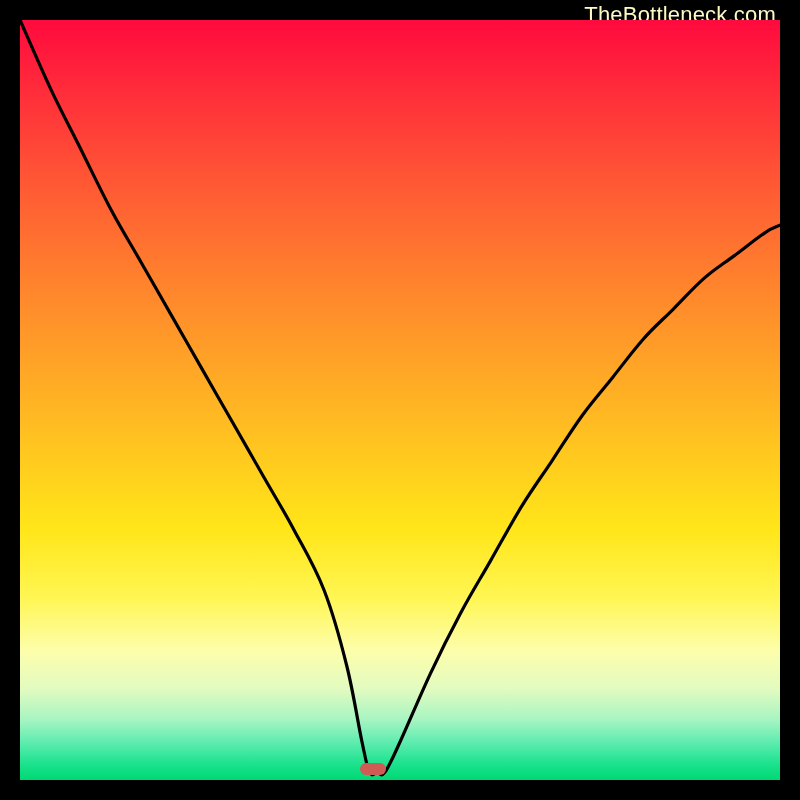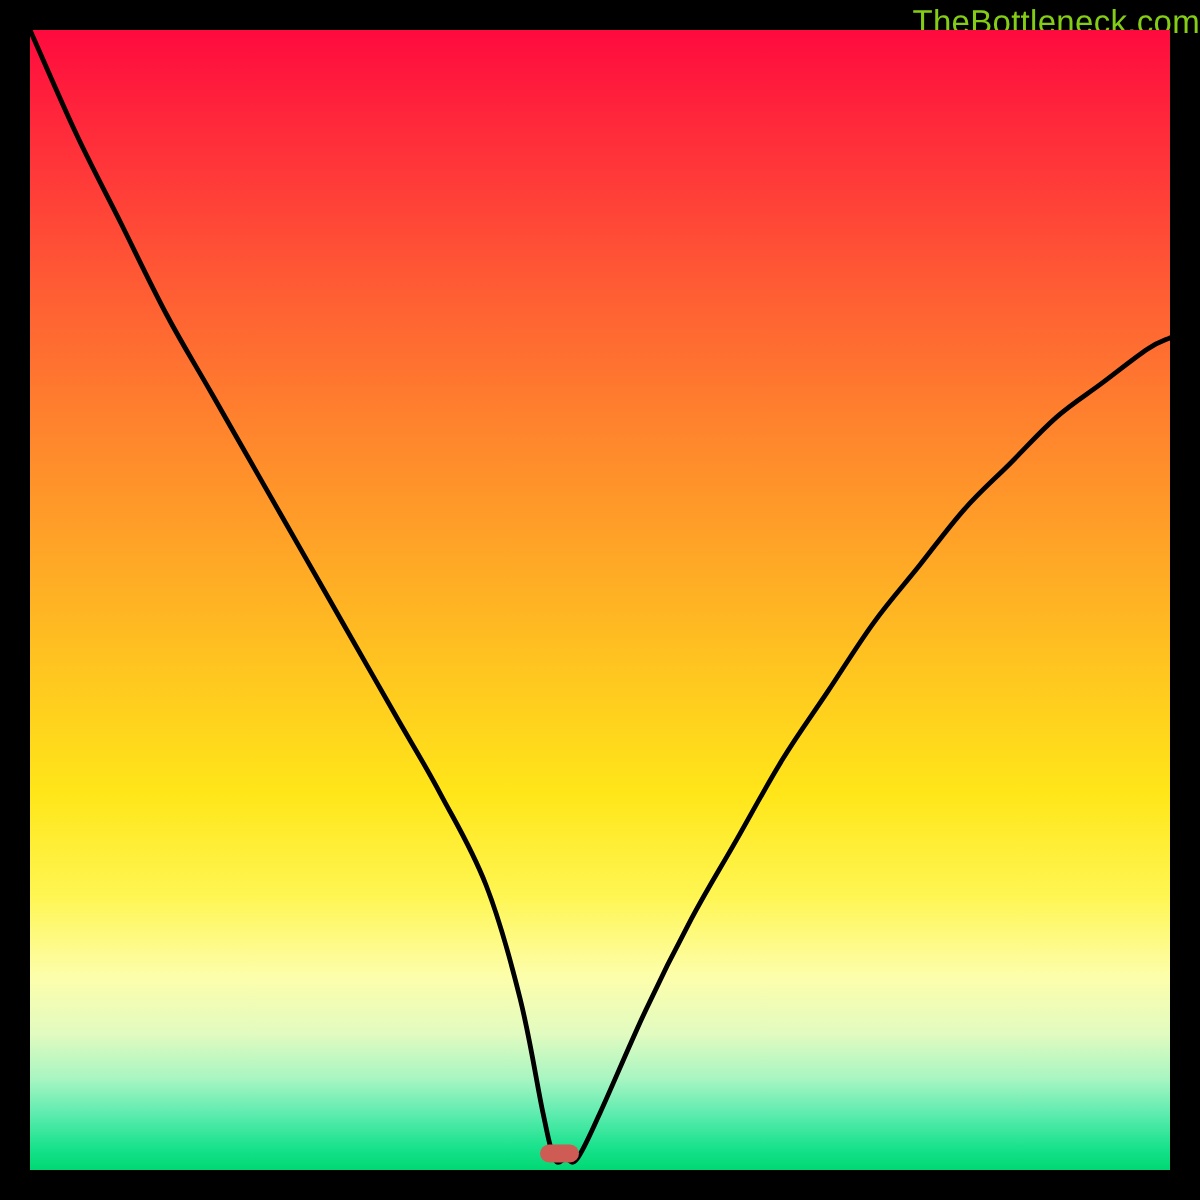--- a/index.html
+++ b/index.html
@@ -36,22 +36,22 @@
       #e2fbc0 88%,
       #a8f5c2 92%,
       #5fecb0 95%,
       #19e28c 98%,
       #00d873 100%
     );
   }
   .watermark {
     position: absolute;
     top: 2px;
-    right: 0;
-    color: #84cc16;
+    right: 24px;
+    color: #fef9c3;
     font-size: 22px;
     font-weight: 500;
     letter-spacing: 0.2px;
     user-select: none;
   }
   .marker {
     position: absolute;
     width: 26px;
     height: 12px;
     border-radius: 6px;

